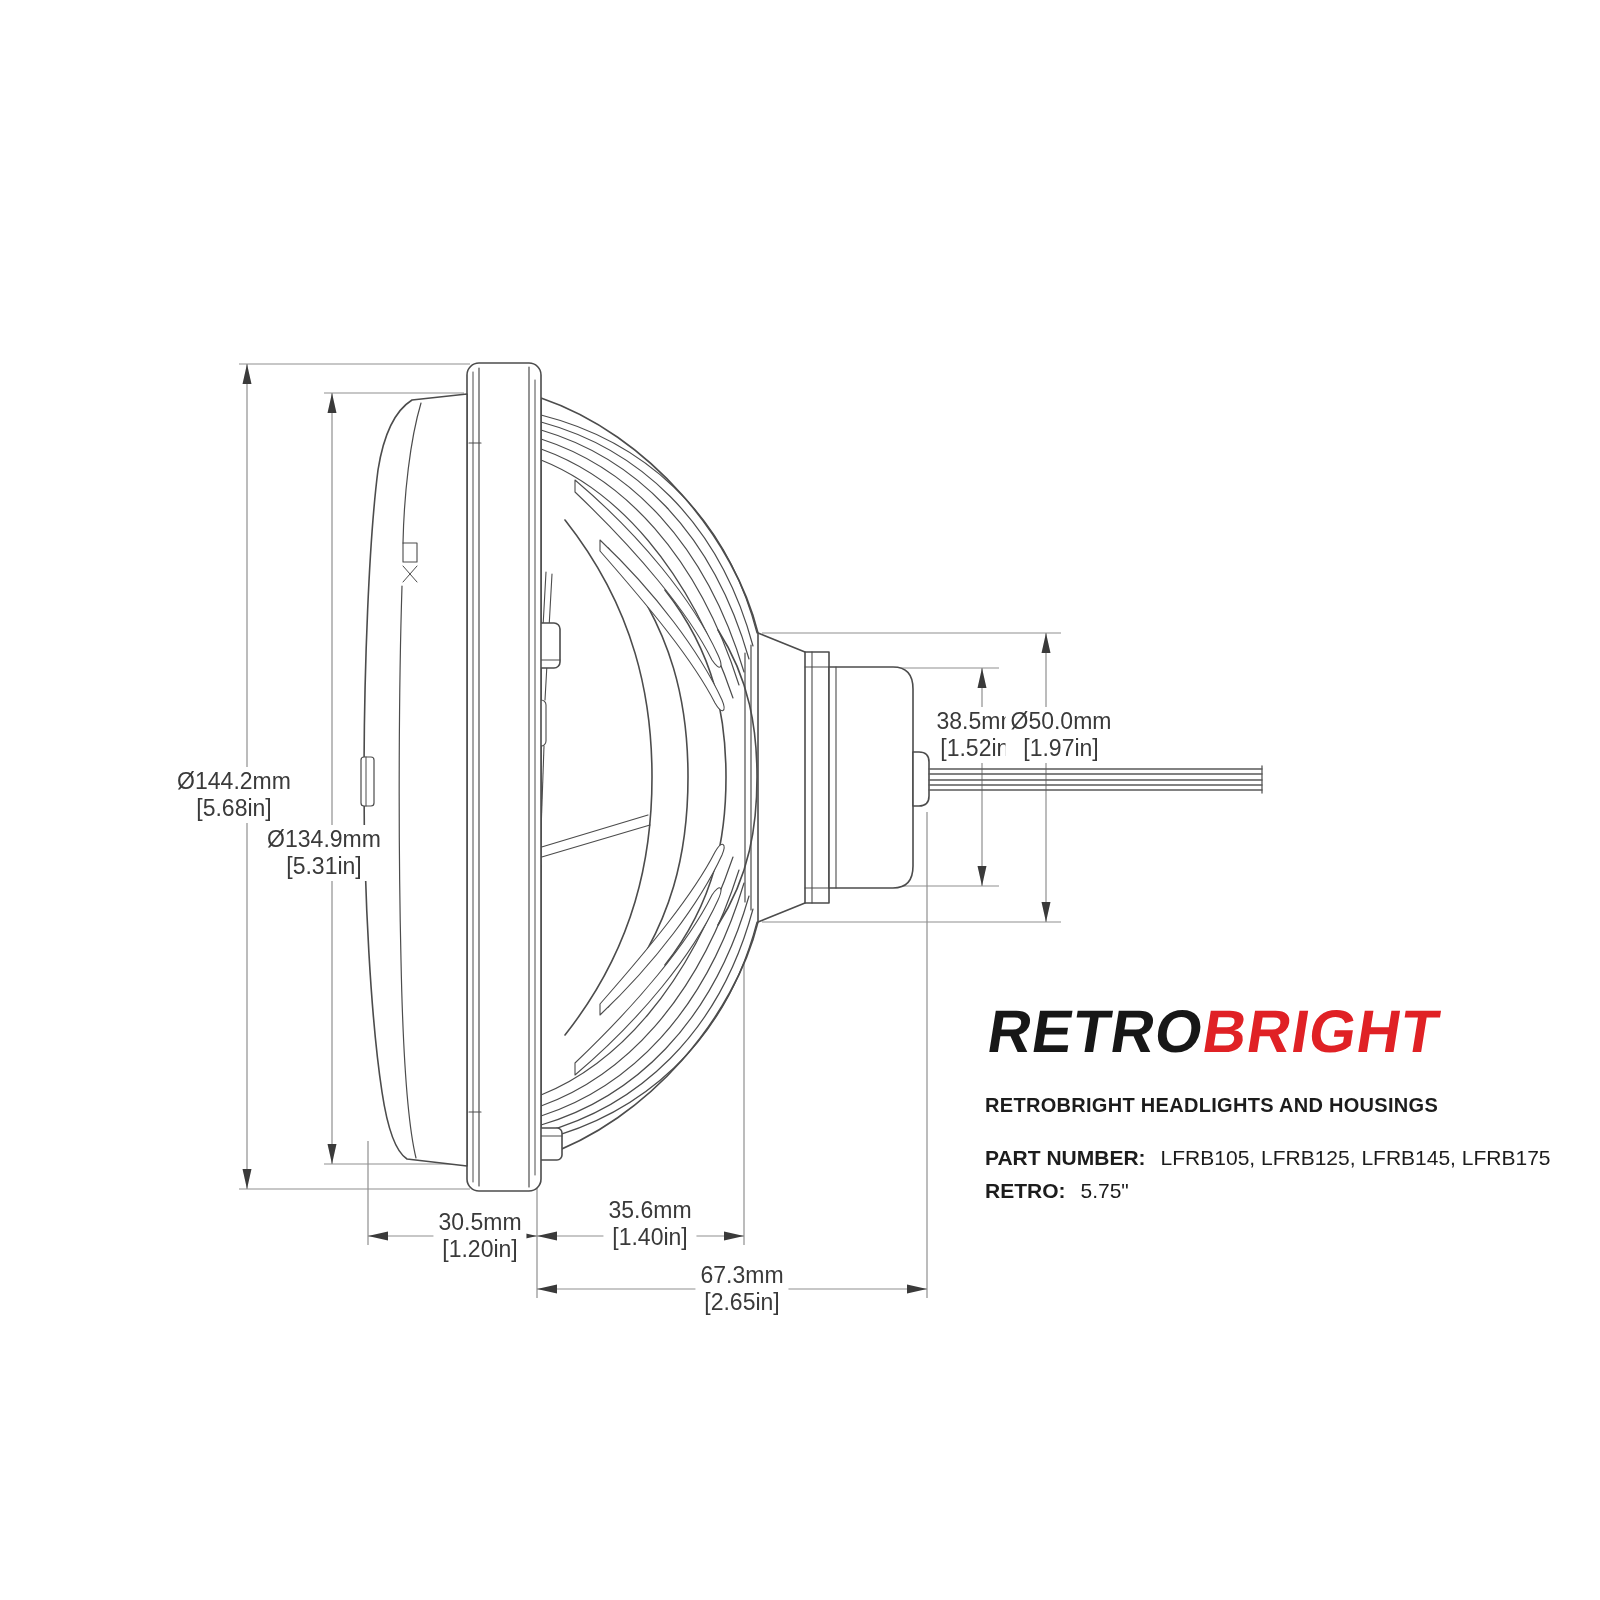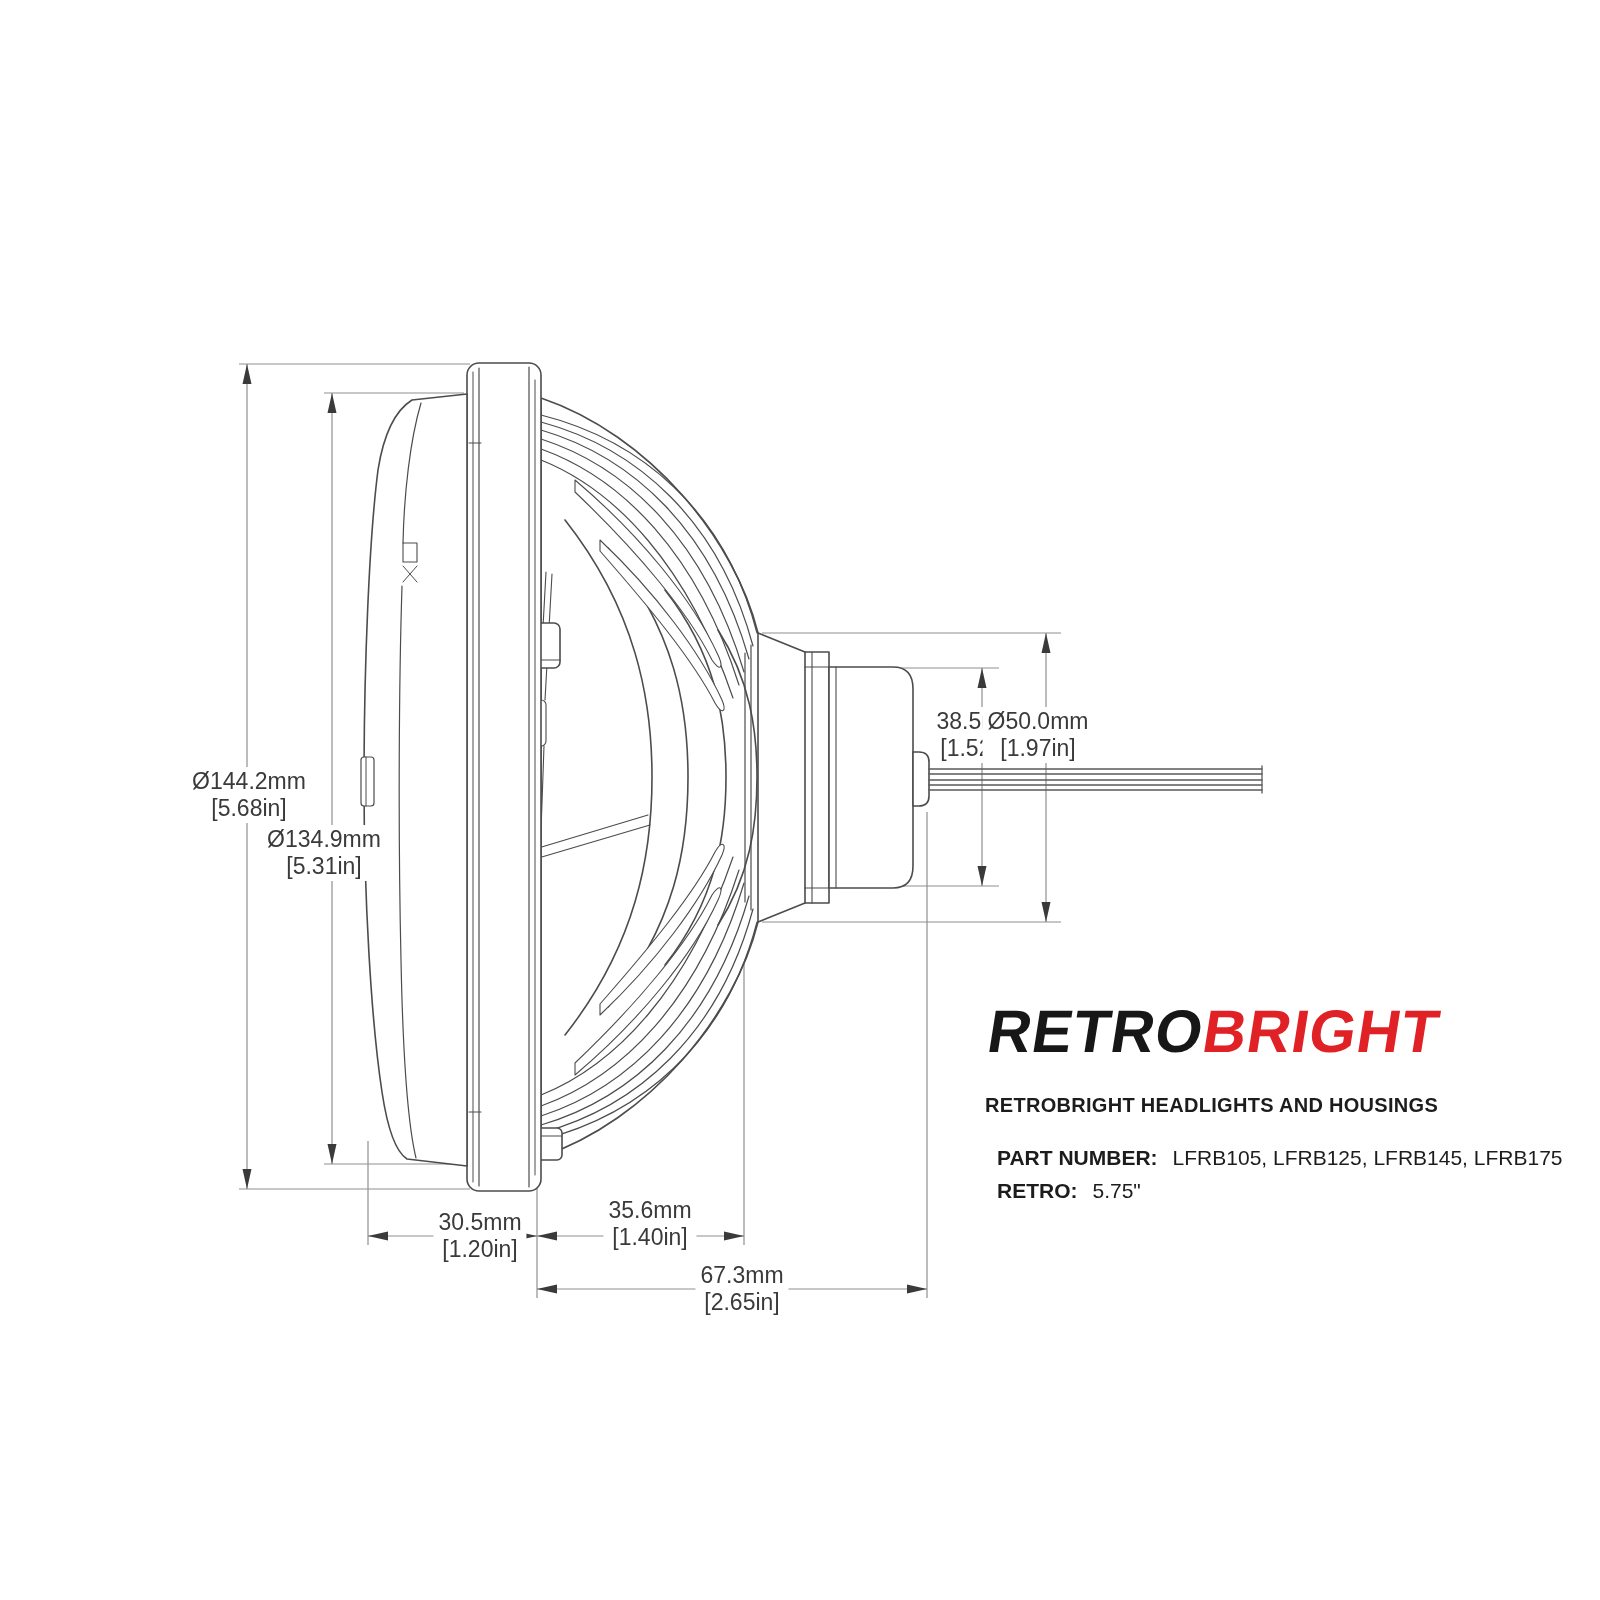--- a/index.html
+++ b/index.html
@@ -50,21 +50,21 @@
   }
   .meta-line{
     position:absolute;
     left:985px;
     font-size:21px;
     color:#1c1c1c;
     white-space:nowrap;
   }
   #part-line{top:1146px;}
   #size-line{top:1179px;}
-  .meta-label{font-weight:bold;margin-right:15px;margin-left:12px;}
+  .meta-label{font-weight:bold;margin-right:15px;}
 </style>
 </head>
 <body>
 
 <div id="canvas">
 
   <svg id="drawing-svg" viewBox="0 0 1600 1600">
 
     <g stroke="#8f8f8f" stroke-width="1.2" fill="none">
       <path d="M239 364 H470"></path>
@@ -211,33 +211,33 @@
         <path d="M421 403 C410 440 404 495 403 543" stroke-width="1.2"></path>
         <rect x="403" y="543" width="14" height="19" stroke-width="1.1"></rect>
         <path d="M403 566 L417 582 M417 566 L403 582" stroke-width="1"></path>
         <path d="M402 586 C399 680 398 830 401 960 C403 1060 408 1125 416 1158" stroke-width="1.2"></path>
         <rect x="361" y="757" width="13" height="49" rx="3" fill="#ffffff" stroke-width="1.2"></rect>
         <path d="M366 757 V806" stroke-width="1"></path>
       </g>
     </g>
   </svg>
 
-  <div class="dim-label" style="left:249px;top:795px">
+  <div class="dim-label" style="left:234px;top:795px">
     <span>Ø144.2mm</span>
     <span>[5.68in]</span>
   </div>
   <div class="dim-label" style="left:324px;top:853px">
     <span>Ø134.9mm</span>
     <span>[5.31in]</span>
   </div>
   <div class="dim-label" style="left:978px;top:735px">
     <span>38.5mm</span>
     <span>[1.52in]</span>
   </div>
-  <div class="dim-label" style="left:1038px;top:735px">
+  <div class="dim-label" style="left:1061px;top:735px">
     <span>Ø50.0mm</span>
     <span>[1.97in]</span>
   </div>
   <div class="dim-label" style="left:480px;top:1236px">
     <span>30.5mm</span>
     <span>[1.20in]</span>
   </div>
   <div class="dim-label" style="left:650px;top:1224px">
     <span>35.6mm</span>
     <span>[1.40in]</span>

